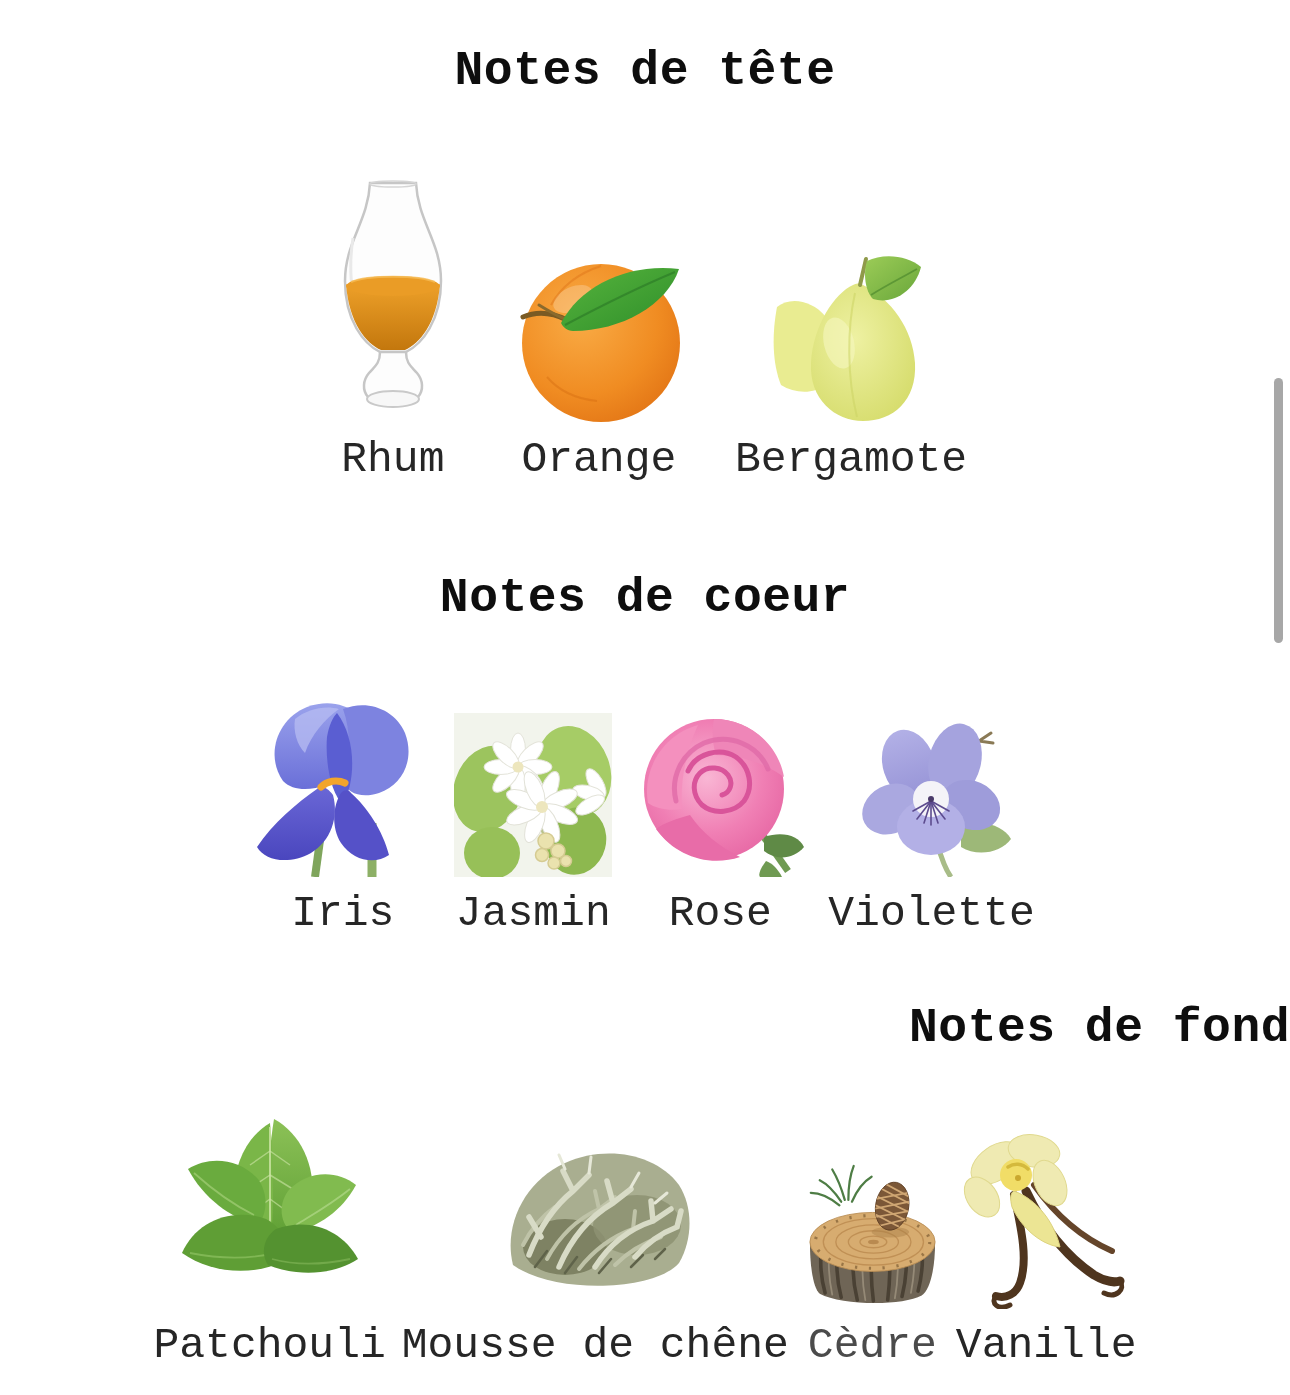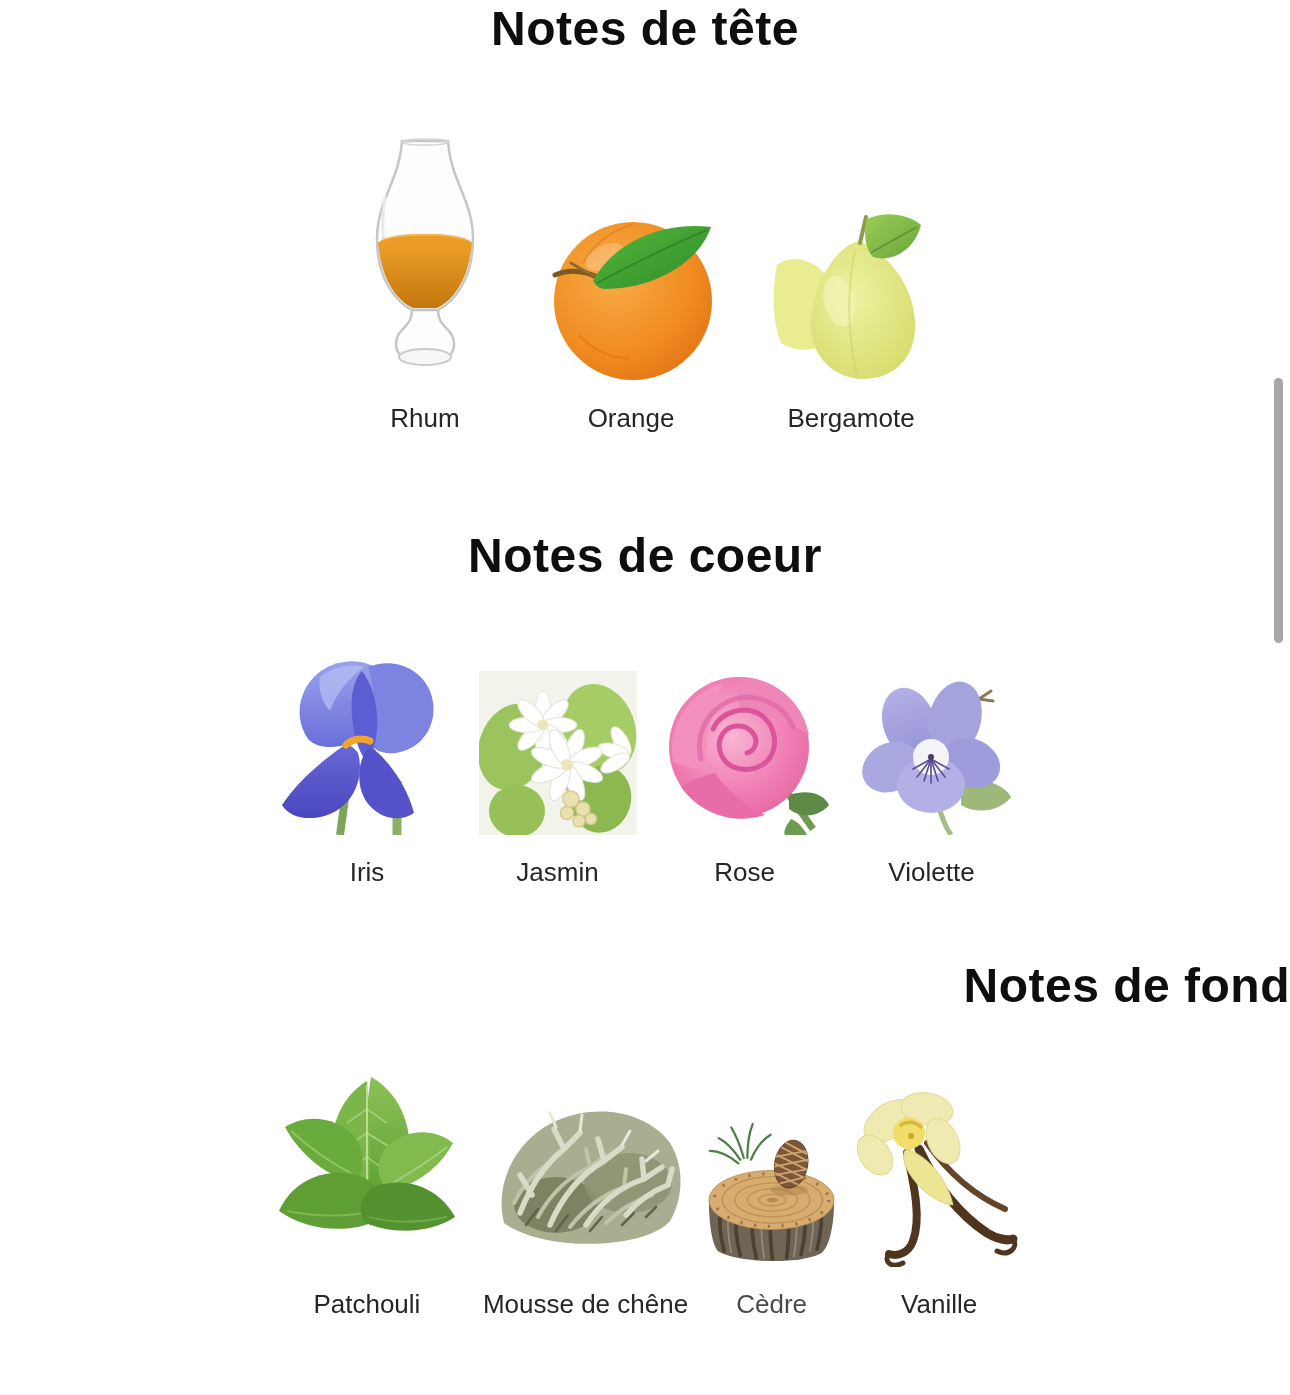--- a/index.html
+++ b/index.html
@@ -2,30 +2,30 @@
 <html style="--background: #ffffff; --heading: #0e0e0e; --caption: #262626; --caption-muted: #4b4b4b; --scrollbar: #a7a7a7; --orange: #ef8a1f; --bergamot: #d9df72; --iris-blue: #5a5ed2; --violet: #a5a3de; --rose-pink: #ef7cb2; --leaf-green: #6aab3e; --oakmoss-green: #a9ae90; --vanilla-cream: #efeab2; --wood-tan: #d7ac70; --rum-amber: #d98a18;"><head>
 <meta charset="utf-8">
 <style>
   html,body{margin:0;padding:0;}
   body{
     width:1290px;height:1395px;
     background:var(--background,#ffffff);
     font-family:"Liberation Sans", sans-serif;
     overflow:hidden;position:relative;
   }
-  .page{width:100%;height:100%;box-sizing:border-box;position:relative;}
+  .page{width:100%;height:100%;box-sizing:border-box;padding-top:42px;position:relative;font-family:Liberation Mono, monospace;}
   .hd{
     font-size:48px;font-weight:700;color:var(--heading,#0e0e0e);
     text-align:center;margin:0;line-height:58px;letter-spacing:.5px;
   }
   .row{display:flex;justify-content:center;align-items:flex-end;}
   .note{margin:0;display:flex;flex-direction:column;align-items:center;}
   .img-slot{display:flex;align-items:flex-end;justify-content:center;}
   .cap{
-    font-size:26px;color:var(--caption,#262626);line-height:50px;
+    font-size:43px;color:var(--caption,#262626);line-height:50px;
     margin-top:12px;white-space:nowrap;text-align:right;
   }
   .cap.muted{color:var(--caption-muted,#4b4b4b);}
   #row1{gap:46px;margin-top:78px;}
   #row1 .img-slot{height:245px;}
   #hd2{margin-top:84px;}
   #row2{gap:24px;margin-top:58px;}
   #row2 .img-slot{height:192px;}
   #hd3{margin-top:60px;text-align:right;}
   #row3{gap:16px;margin-top:52px;}

